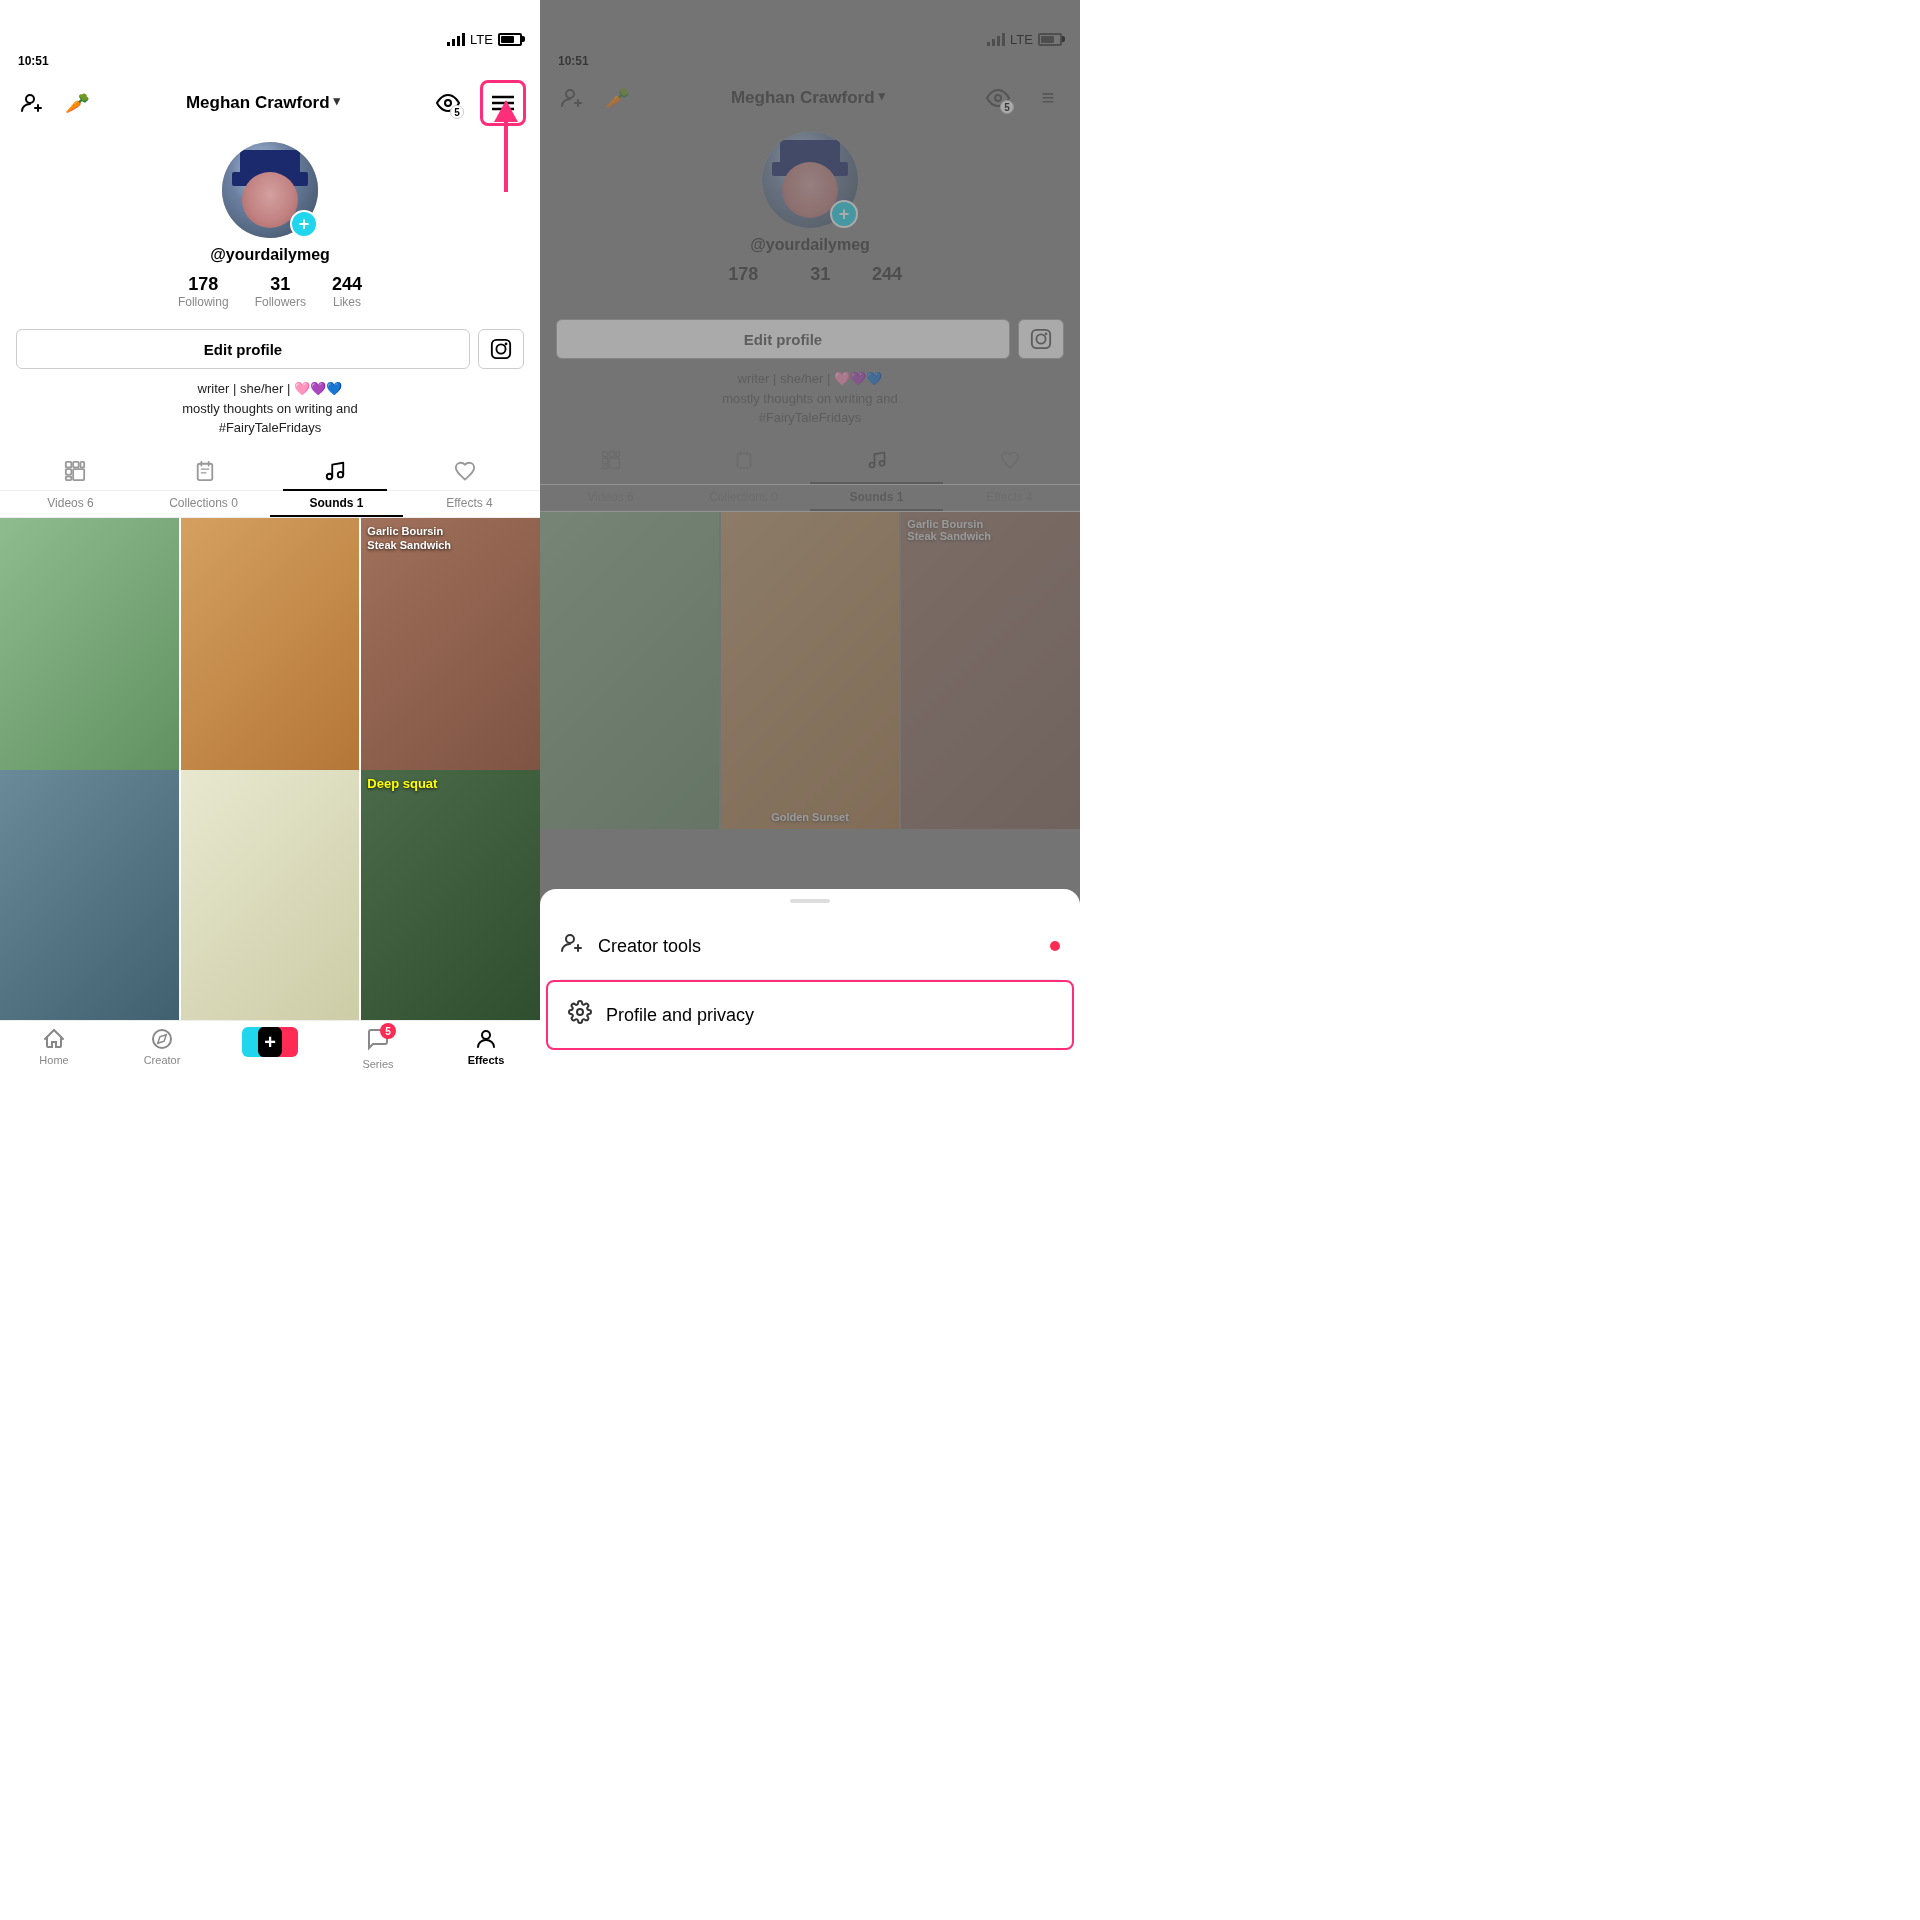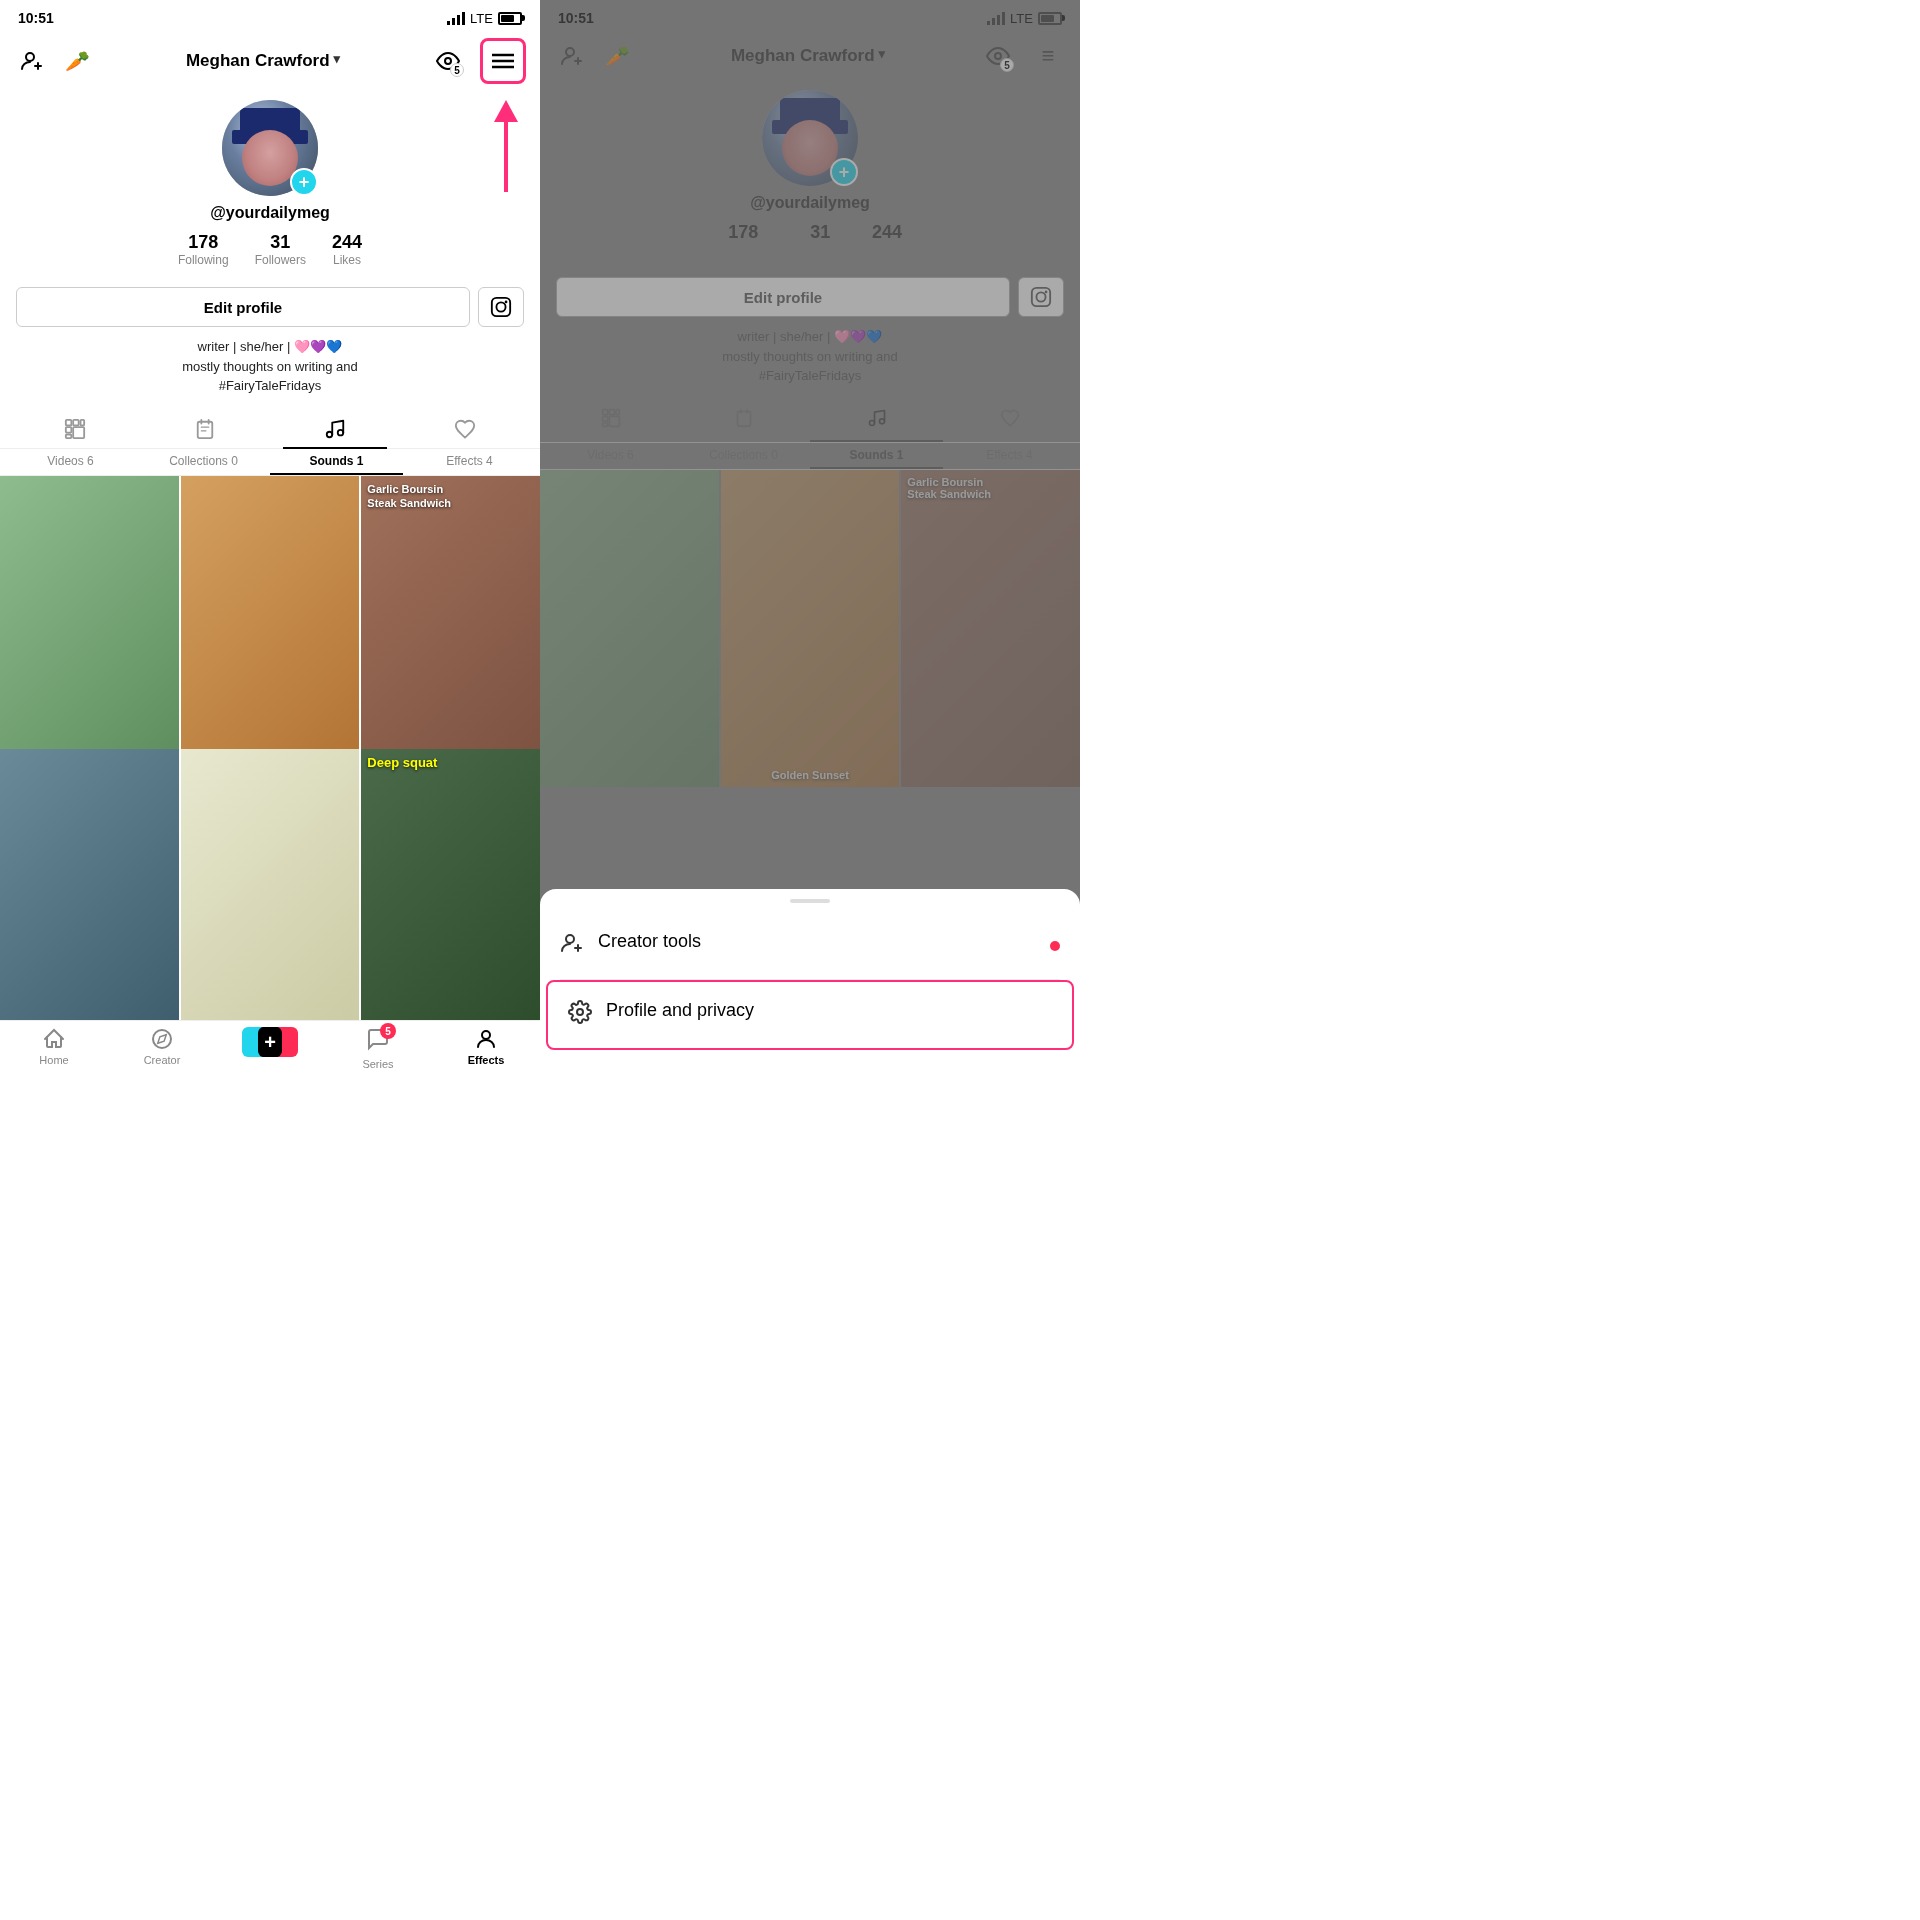--- a/index.html
+++ b/index.html
@@ -36,21 +36,21 @@
 
     
     .status-bar {
       display: flex;
       justify-content: space-between;
       align-items: center;
       padding: 10px 18px 6px;
       font-size: 15px;
       font-weight: 600;
     }
-    .status-bar .time { font-size: 14px; font-weight: 700; }
+    .status-bar .time { font-size: 12px; font-weight: 700; margin-top: 44px; }
     .status-right { display: flex; align-items: center; gap: 5px; font-size: 13px; font-weight: 600; }
     .signal-bars { display: flex; align-items: flex-end; gap: 2px; height: 14px; }
     .signal-bars span { background: #000; display: block; width: 3px; }
     .signal-bars span:nth-child(1) { height: 4px; }
     .signal-bars span:nth-child(2) { height: 7px; }
     .signal-bars span:nth-child(3) { height: 10px; }
     .signal-bars span:nth-child(4) { height: 13px; }
     .battery-icon {
       width: 24px; height: 13px;
       border: 2px solid #000;
@@ -411,21 +411,21 @@
       padding: 10px 0 30px;
     }
     .menu-handle {
       width: 40px; height: 4px;
       background: #ddd;
       border-radius: 2px;
       margin: 0 auto 10px;
     }
     .menu-item {
       display: flex;
-      align-items: flex-start;
+      align-items: center;
       gap: 14px;
       padding: 18px 20px;
       cursor: pointer;
       position: relative;
     }
     .menu-item.highlighted {
       border: 2.5px solid #ff2d7a;
       border-radius: 8px;
       margin: 0 6px;
     }

